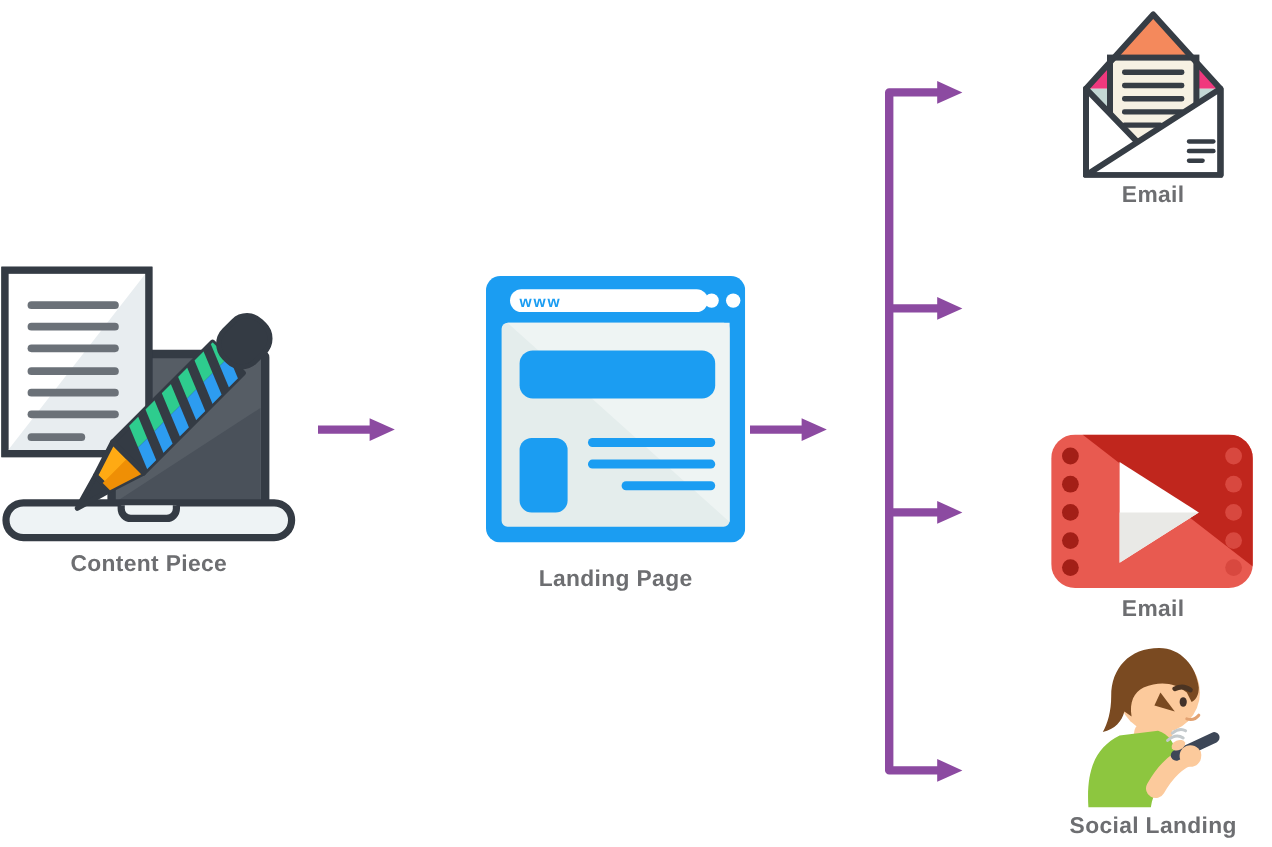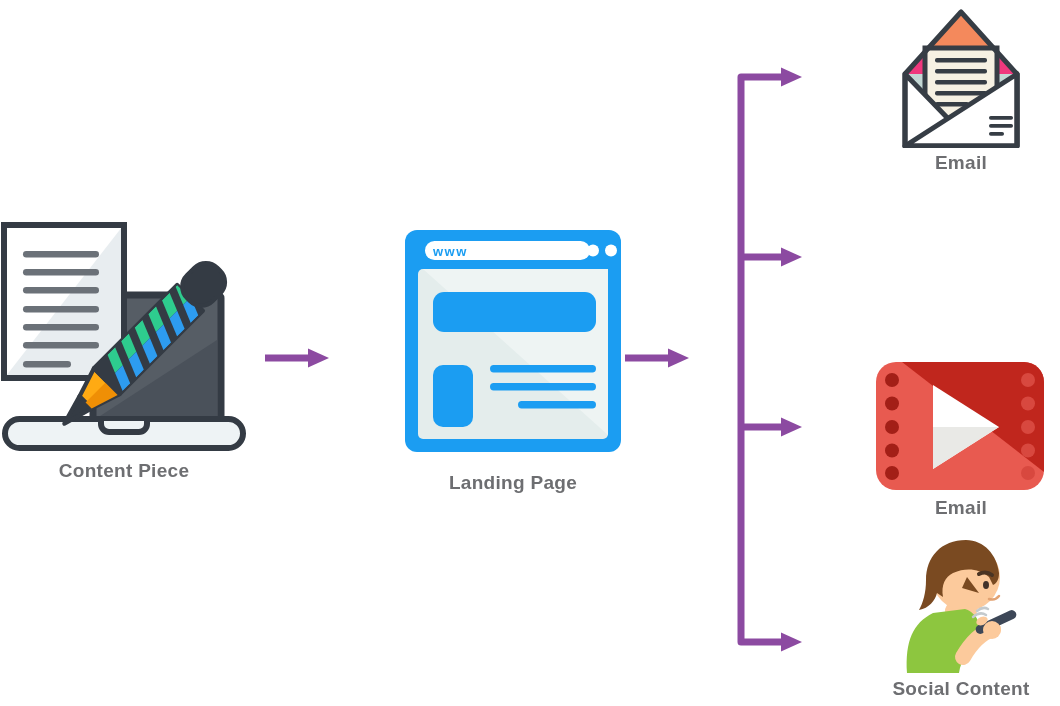--- a/index.html
+++ b/index.html
@@ -210,16 +210,16 @@
 
       <g transform="translate(97,89) rotate(-25)">
         <rect x="-22" y="-4.5" width="44" height="9" rx="4.5" fill="#3d4757"></rect>
       </g>
       <circle cx="93" cy="97" r="9" fill="#fcca9c"></circle>
       <ellipse cx="83" cy="88" rx="6" ry="4" fill="#fcca9c" transform="rotate(-25 83 88)"></ellipse>
 
       <path d="M78,78 q6,-5 11,-2" fill="none" stroke="#c4cacd" stroke-width="2.5" stroke-linecap="round"></path>
       <path d="M74,84 q7,-6 13,-2" fill="none" stroke="#c4cacd" stroke-width="2.5" stroke-linecap="round"></path>
     </svg>
-    <div class="node-label" style="margin-top:5px;">Social Content</div>
+    <div class="node-label" style="margin-top:5px;">Social Landing</div>
   </div>
 
 </div>
 
 </body></html>

